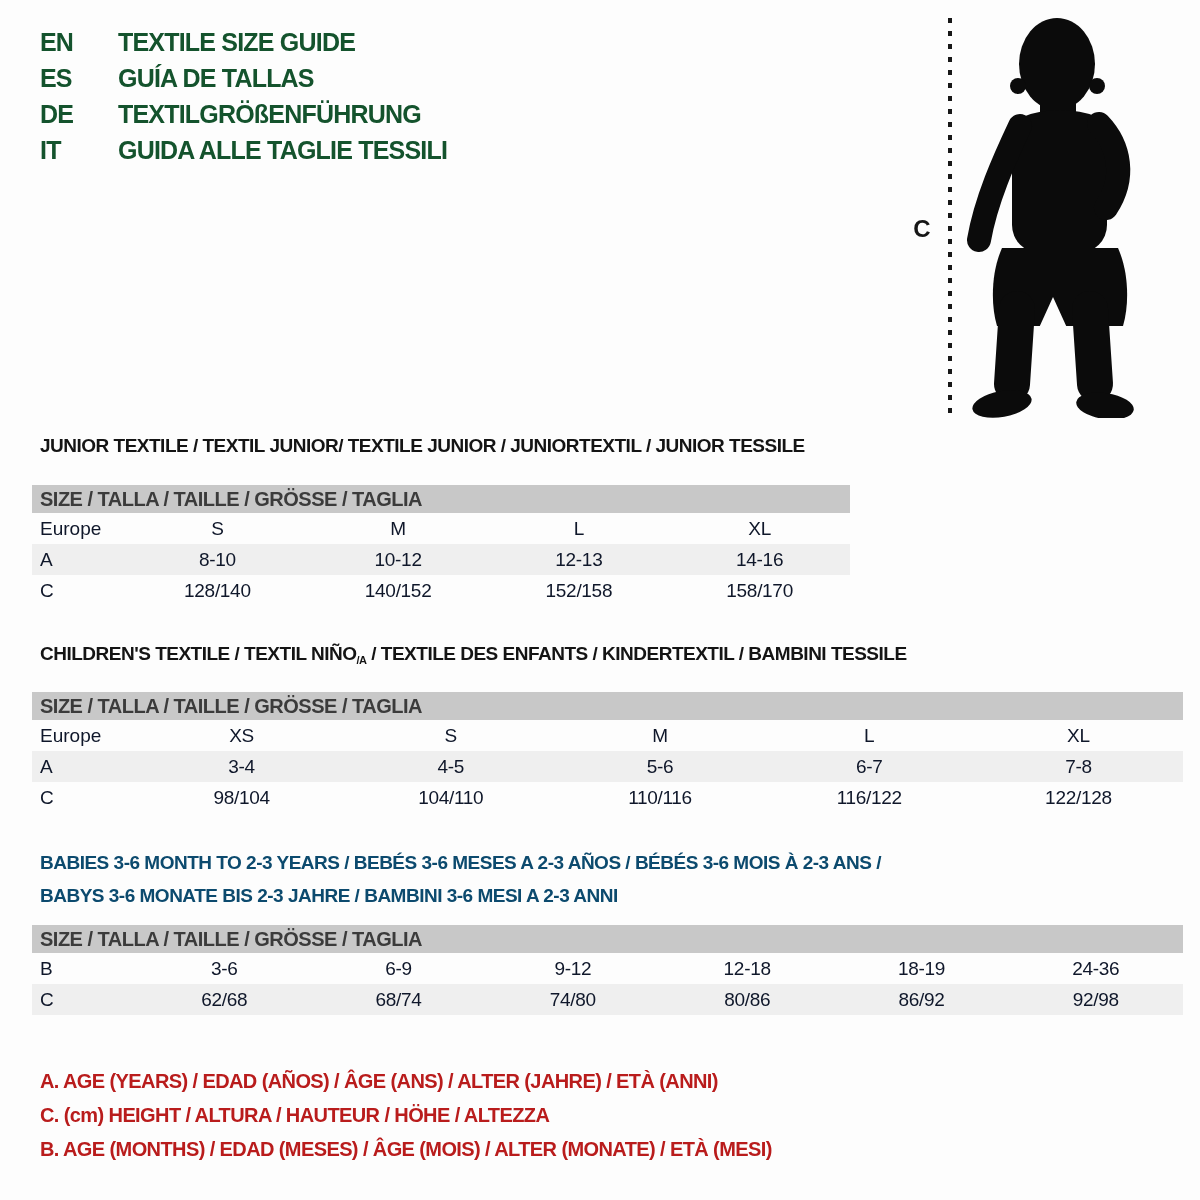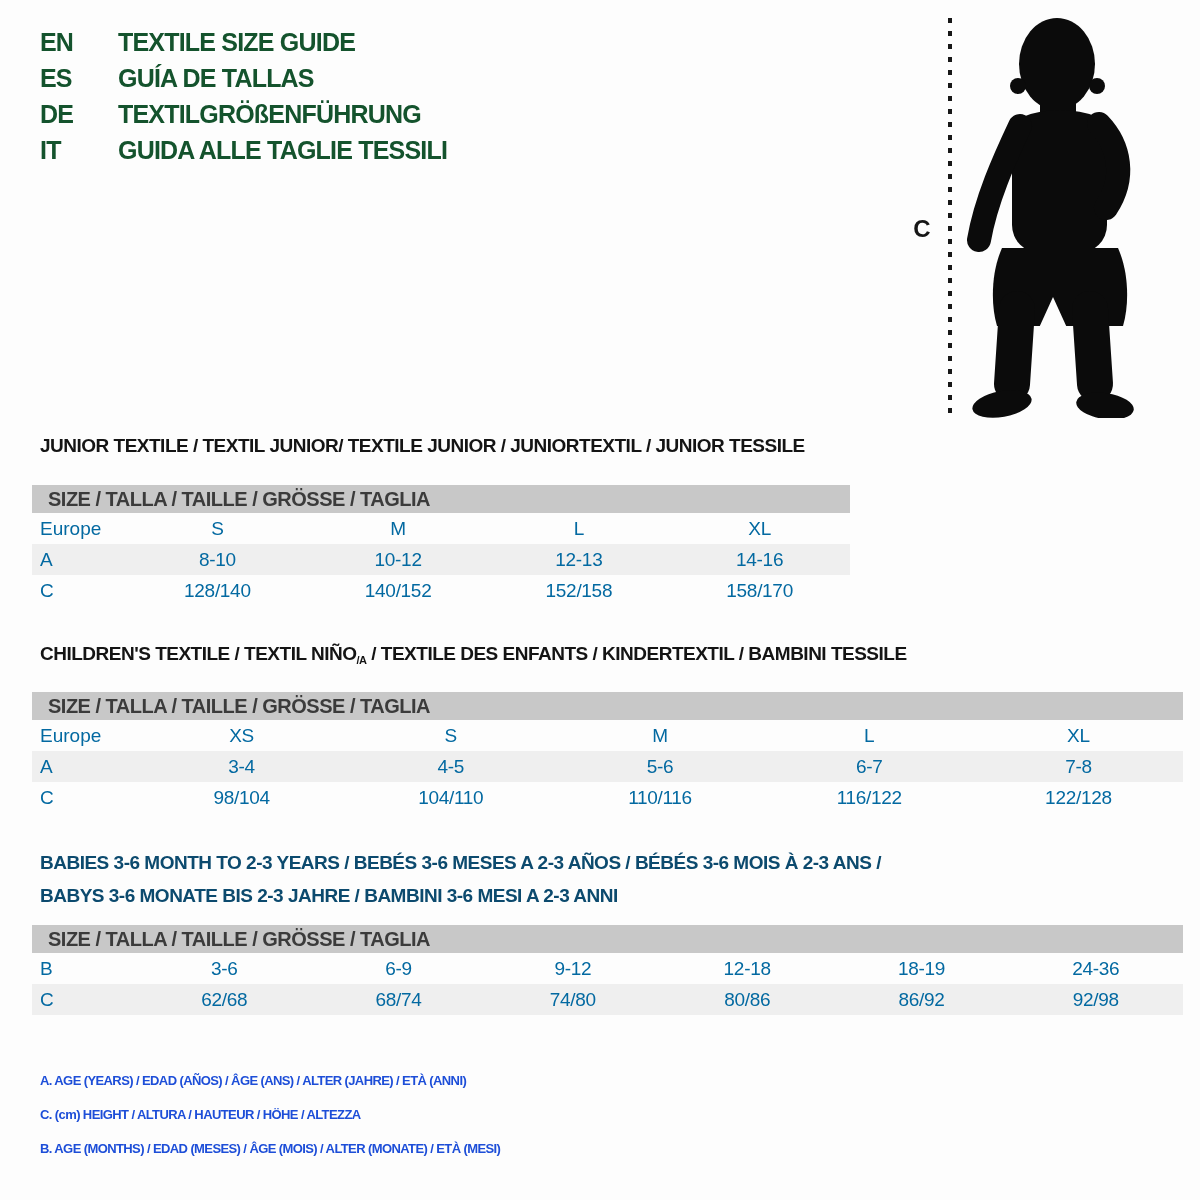--- a/index.html
+++ b/index.html
@@ -36,40 +36,40 @@
   .section-heading {
     left:40px; font-weight:700; font-size:19px; letter-spacing:-0.5px;
     color:#141414; white-space:nowrap;
   }
   .sub-script { font-size:0.58em; vertical-align:-4px; }
 
   
   .tbl { left:32px; }
   .tbl-header {
     height:28px; background:#c8c8c8; display:flex; align-items:center;
-    padding-left:16px; font-weight:700; font-size:20px; letter-spacing:-0.5px;
+    padding-left:8px; font-weight:700; font-size:20px; letter-spacing:-0.5px;
     color:#3b3b3b; white-space:nowrap;
   }
-  .tbl-row { display:flex; height:31px; align-items:center; font-size:19px; color:#0369a1; }
+  .tbl-row { display:flex; height:31px; align-items:center; font-size:19px; color:#0f172a; }
   .tbl-row.alt { background:#efefef; }
   .cell-label { padding-left:8px; }
   .tbl-junior .cell-label { width:95px; }
   .tbl-wide .cell-label { width:105px; }
   .cell { flex:1; text-align:center; letter-spacing:-0.3px; }
 
   .tbl-junior { width:818px; }
   .tbl-wide { width:1151px; }
 
   
   .heading-line { font-weight:700; font-size:19px; letter-spacing:-0.5px; color:#0c4a6e; line-height:33px; white-space:nowrap; }
 
   
   .legend { left:40px; top:1064px; }
   .legend-line {
-    font-weight:700; font-size:13px; letter-spacing:-0.6px; color:#1d4ed8;
+    font-weight:700; font-size:20px; letter-spacing:-0.6px; color:#b91c1c;
     line-height:34px; white-space:nowrap;
   }
 </style>
 </head>
 <body>
 
 <div class="abs lang-list">
   <div class="lang-row">
     <span class="lang-code">EN</span>
     <span class="lang-label">TEXTILE SIZE GUIDE</span>

